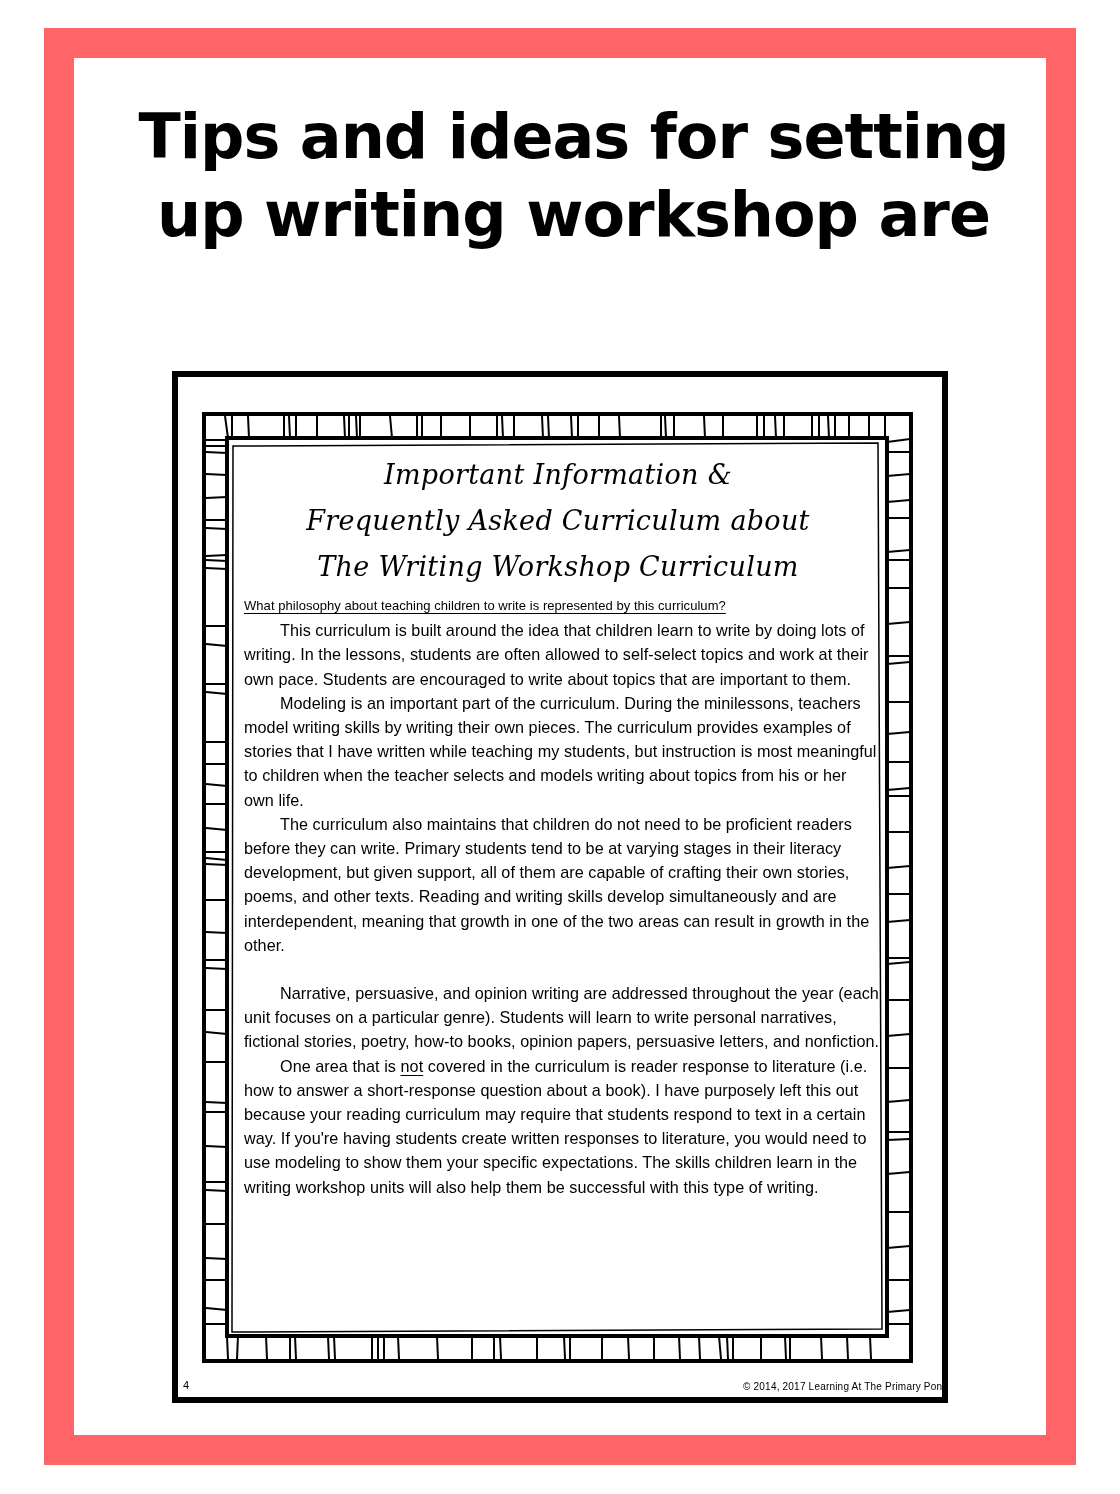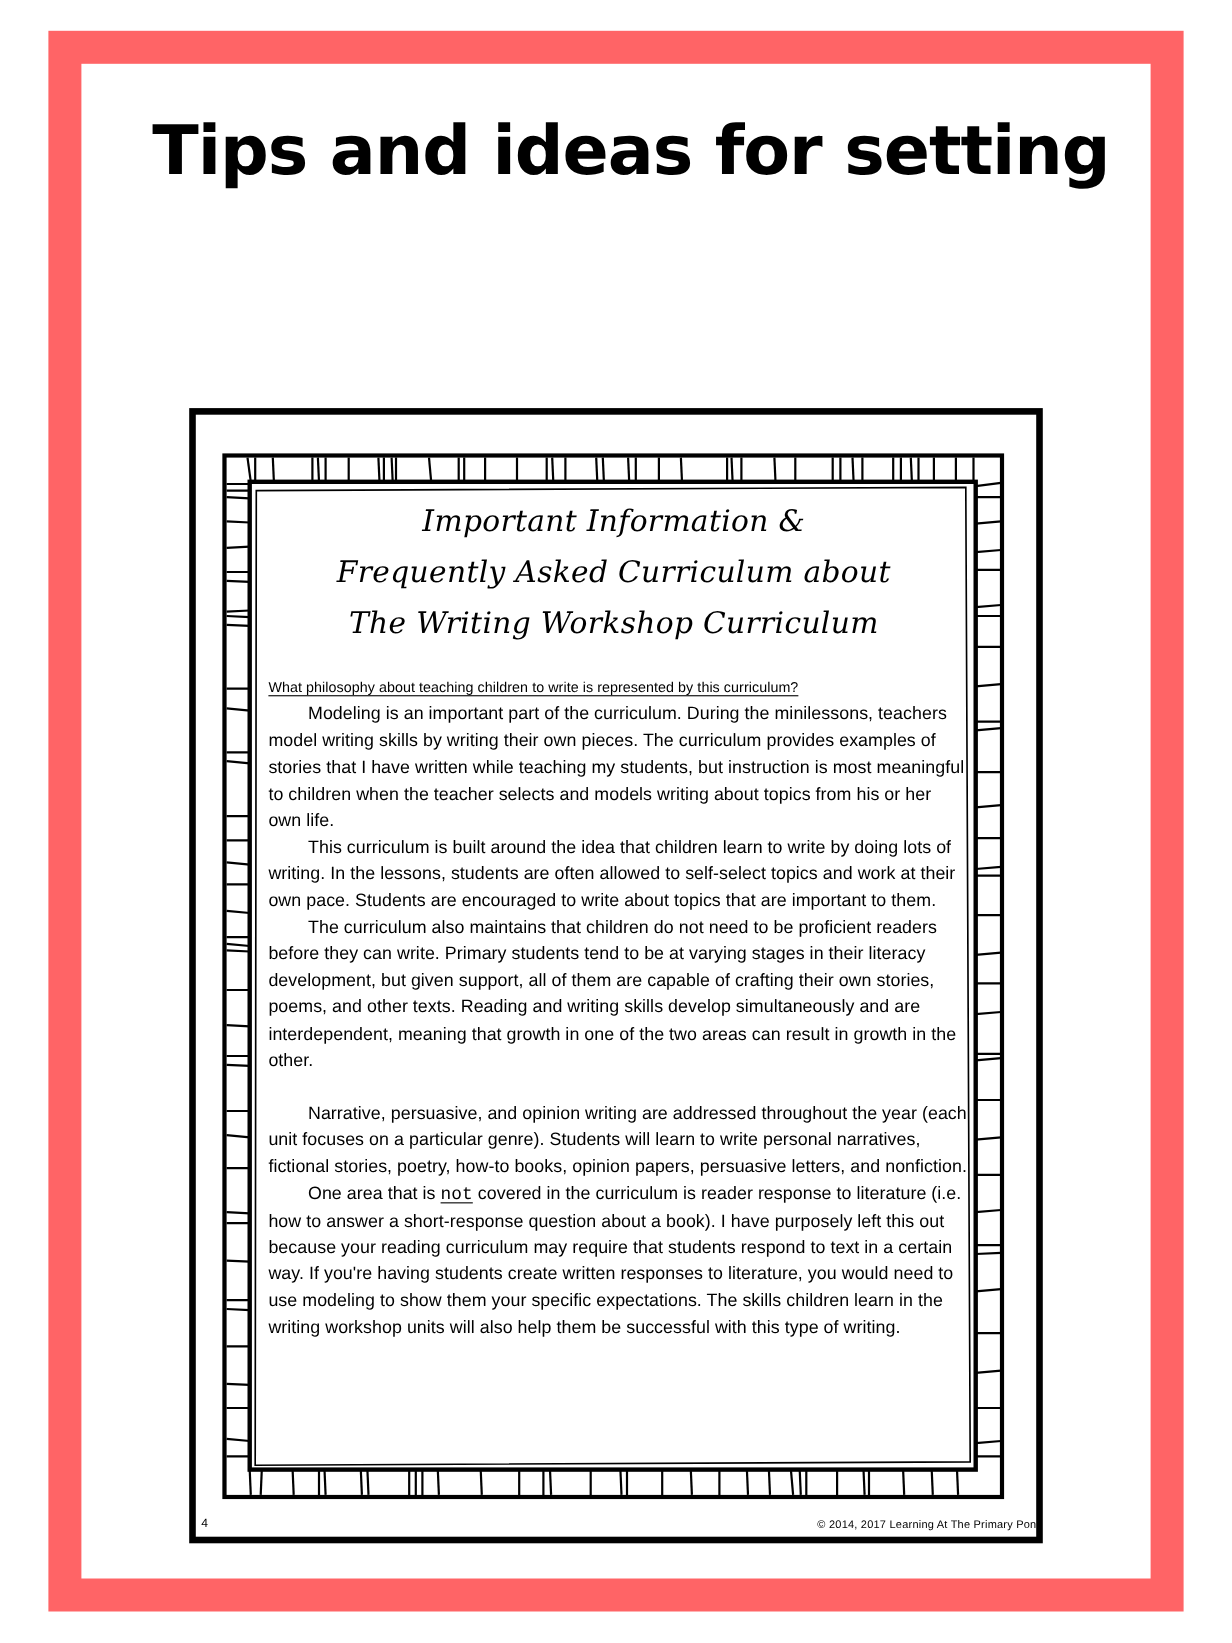--- a/index.html
+++ b/index.html
@@ -35,21 +35,21 @@
   }
   .doodle-border {
     position: absolute; left: 202px; top: 412px;
     width: 711px; height: 951px;
   }
   .doodle-border svg { display: block; }
   .content {
     position: absolute; left: 244px; top: 452px; width: 636px;
   }
   .script-title {
-    margin: 0 0 23px 0;
+    margin: 0 0 4px 0;
     text-align: center;
     font-family: "DejaVu Serif", serif;
     font-style: italic;
     font-weight: normal;
     font-size: 27px; line-height: 46px;
     letter-spacing: 0.3px;
     position: relative; left: -4px;
   }
   .script-title span { display: block; }
   .body-text {
@@ -59,38 +59,39 @@
   }
   .q-heading {
     text-decoration: underline;
     text-underline-offset: 3px;
     margin: 0;
     font-weight: normal;
     font-size: 13px;
   }
   .para { margin: 0; text-indent: 36px; }
   .gap { height: 24px; }
-  .u { text-decoration: underline; text-underline-offset: 3px; font-family: Liberation Mono, monospace; }
+  .u { text-decoration: underline; text-underline-offset: 3px; }
   .page-number {
     position: absolute; left: 183px; top: 1379px;
     font-family: "Liberation Sans", sans-serif; font-size: 11px;
   }
   .copyright {
     position: absolute; right: 172px; top: 1381px;
     font-family: "Liberation Sans", sans-serif; font-size: 10px;
     letter-spacing: 0.2px;
   }
 </style>
 </head>
 <body>
 
 <div class="pink-frame"></div>
 
 <h1 class="headline">
   <span>Tips and ideas for setting</span>
+  <span>up writing workshop are</span>
 </h1>
 
 <div class="doc-page"></div>
 
 <div class="doodle-border">
   <svg width="711" height="951" viewBox="0 0 711 951" xmlns="http://www.w3.org/2000/svg">
     <g fill="none" stroke="#000">
 
       <rect x="2" y="2" width="707" height="947" stroke-width="4"></rect>
 
@@ -261,22 +262,22 @@
 <div class="content">
   <h2 class="script-title">
     <span>Important Information &amp;</span>
     <span>Frequently Asked Curriculum about</span>
     <span>The Writing Workshop Curriculum</span>
   </h2>
 
   <div class="body-text">
     <section>
       <h3 class="q-heading">What philosophy about teaching children to write is represented by this curriculum?</h3>
+      <p class="para">This curriculum is built around the idea that children learn to write by doing lots of writing.  In the lessons, students are often allowed to self-select topics and work at their own pace.  Students are encouraged to write about topics that are important to them.</p>
       <p class="para">Modeling is an important part of the curriculum.  During the minilessons, teachers model writing skills by writing their own pieces.  The curriculum provides examples of stories that I have written while teaching my students, but instruction is most meaningful to children when the teacher selects and models writing about topics from his or her own life.</p>
-      <p class="para">This curriculum is built around the idea that children learn to write by doing lots of writing.  In the lessons, students are often allowed to self-select topics and work at their own pace.  Students are encouraged to write about topics that are important to them.</p>
       <p class="para">The curriculum also maintains that children do not need to be proficient readers before they can write.  Primary students tend to be at varying stages in their literacy development, but given support, all of them are capable of crafting their own stories, poems, and other texts.  Reading and writing skills develop simultaneously and are interdependent, meaning that growth in one of the two areas can result in growth in the other.</p>
     </section>
 
     <div class="gap"></div>
 
     <section>
       <p class="para">Narrative, persuasive, and opinion writing are addressed throughout the year (each unit focuses on a particular genre).  Students will learn to write personal narratives, fictional stories, poetry, how-to books, opinion papers, persuasive letters, and nonfiction.</p>
       <p class="para"><span>One area that is </span><span class="u">not</span><span> covered in the curriculum is reader response to literature (i.e. how to answer a short-response question about a book).  I have purposely left this out because your reading curriculum may require that students respond to text in a certain way.  If you're having students create written responses to literature, you would need to use modeling to show them your specific expectations.  The skills children learn in the writing workshop units will also help them be successful with this type of writing.</span></p>
     </section>
   </div>

